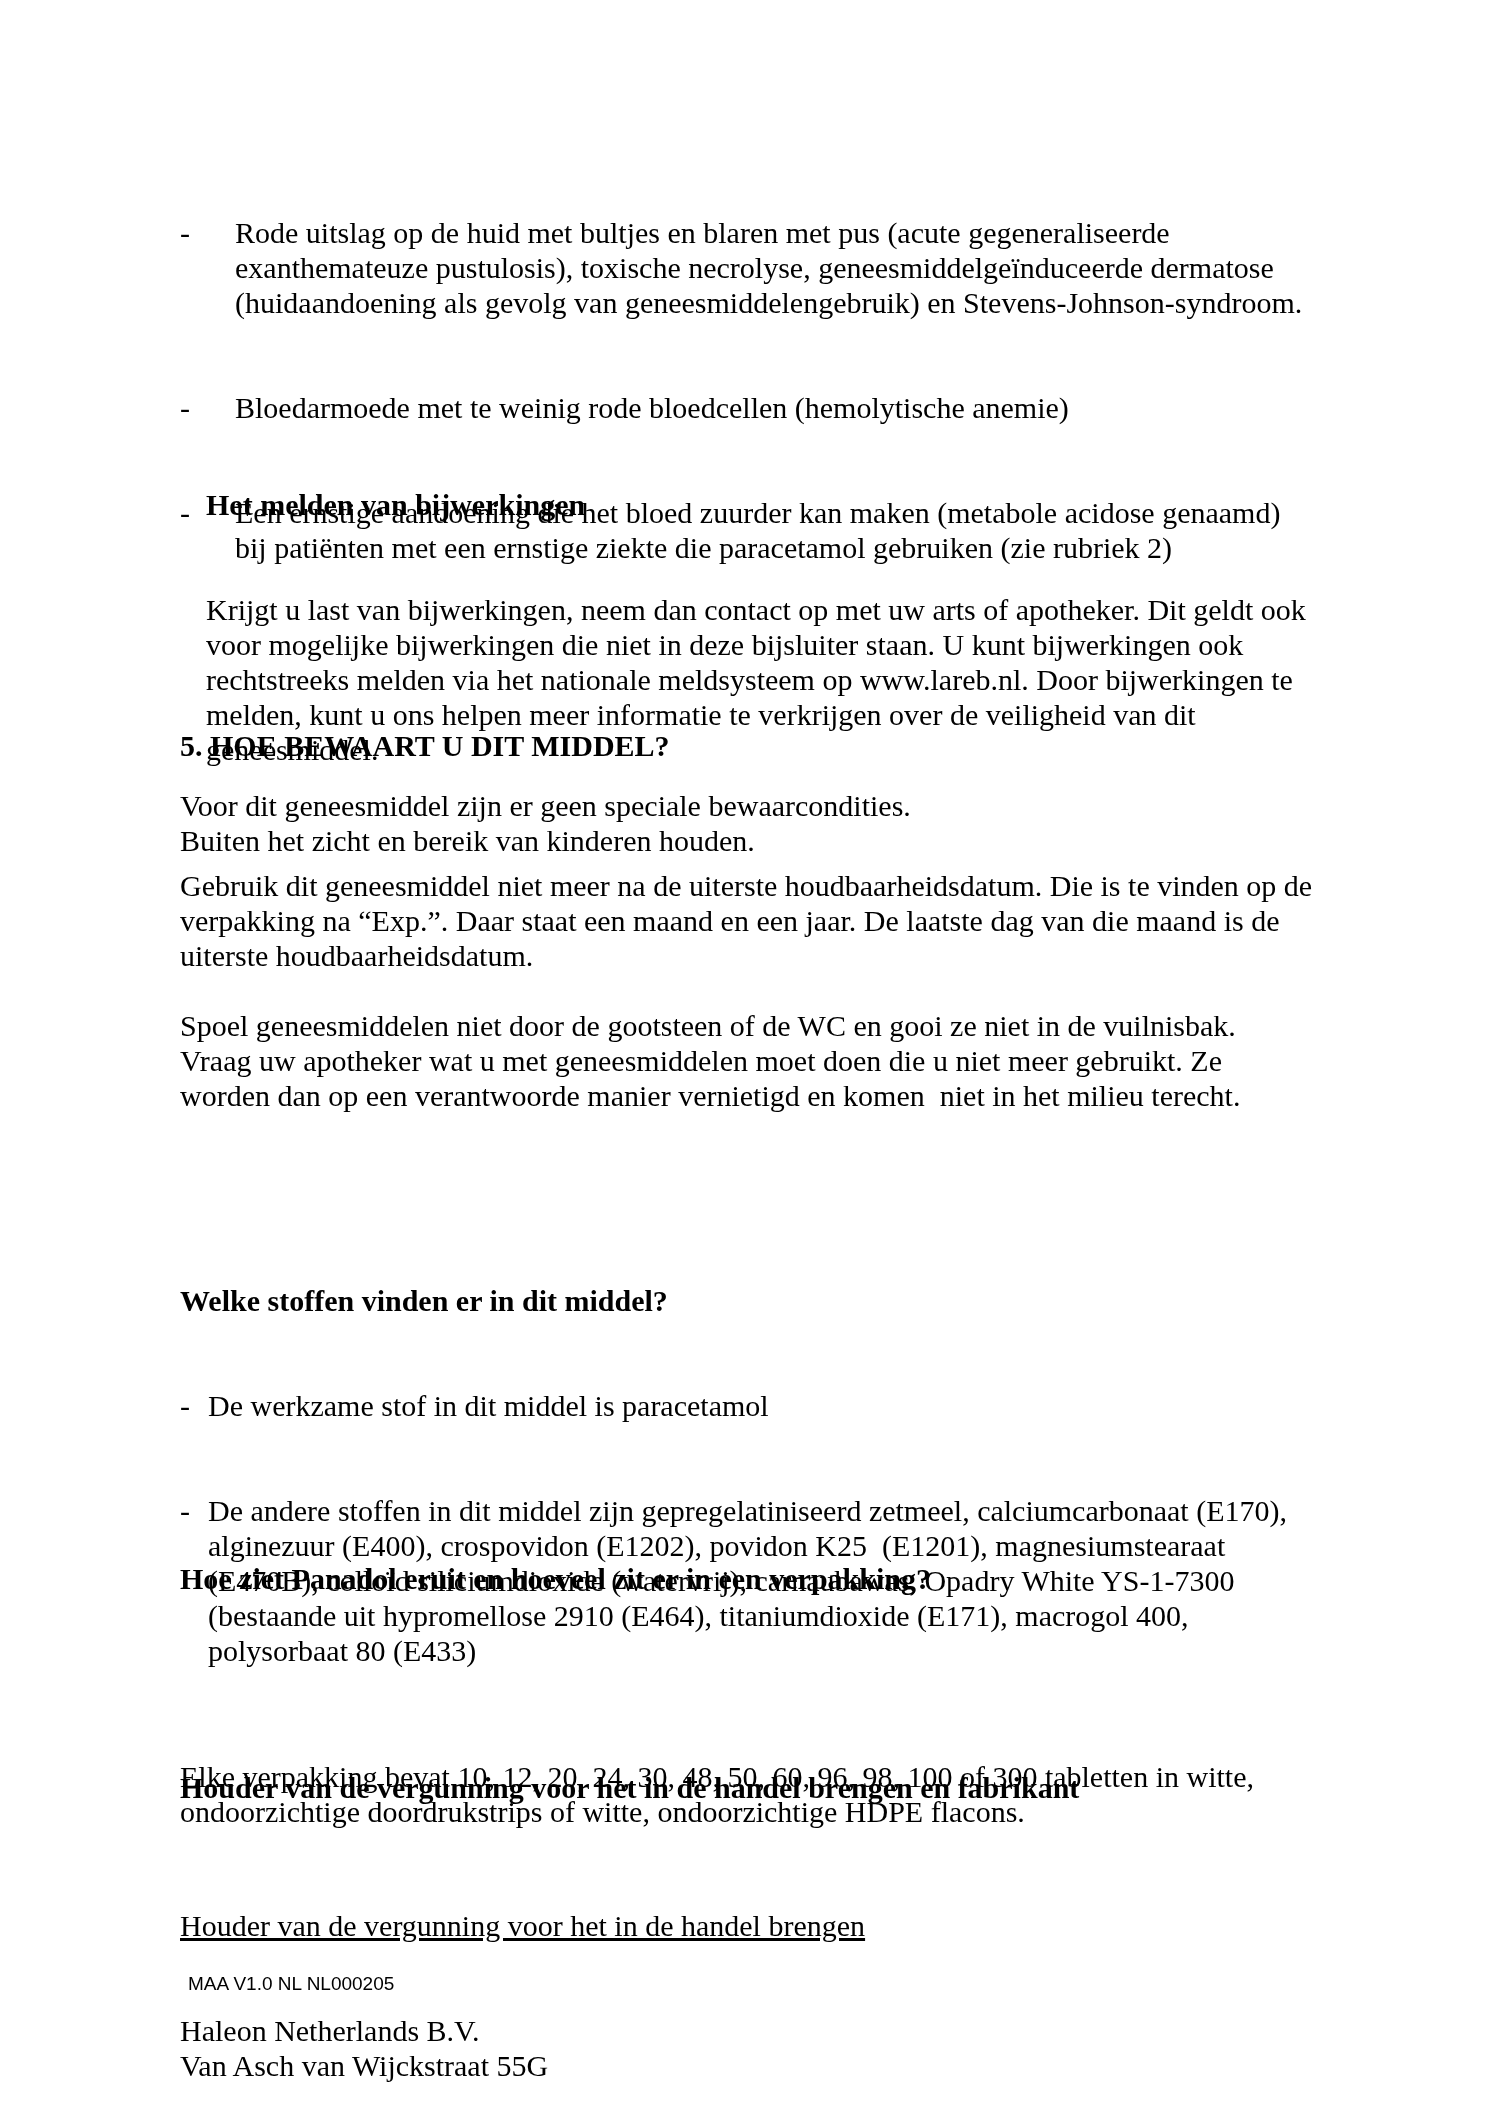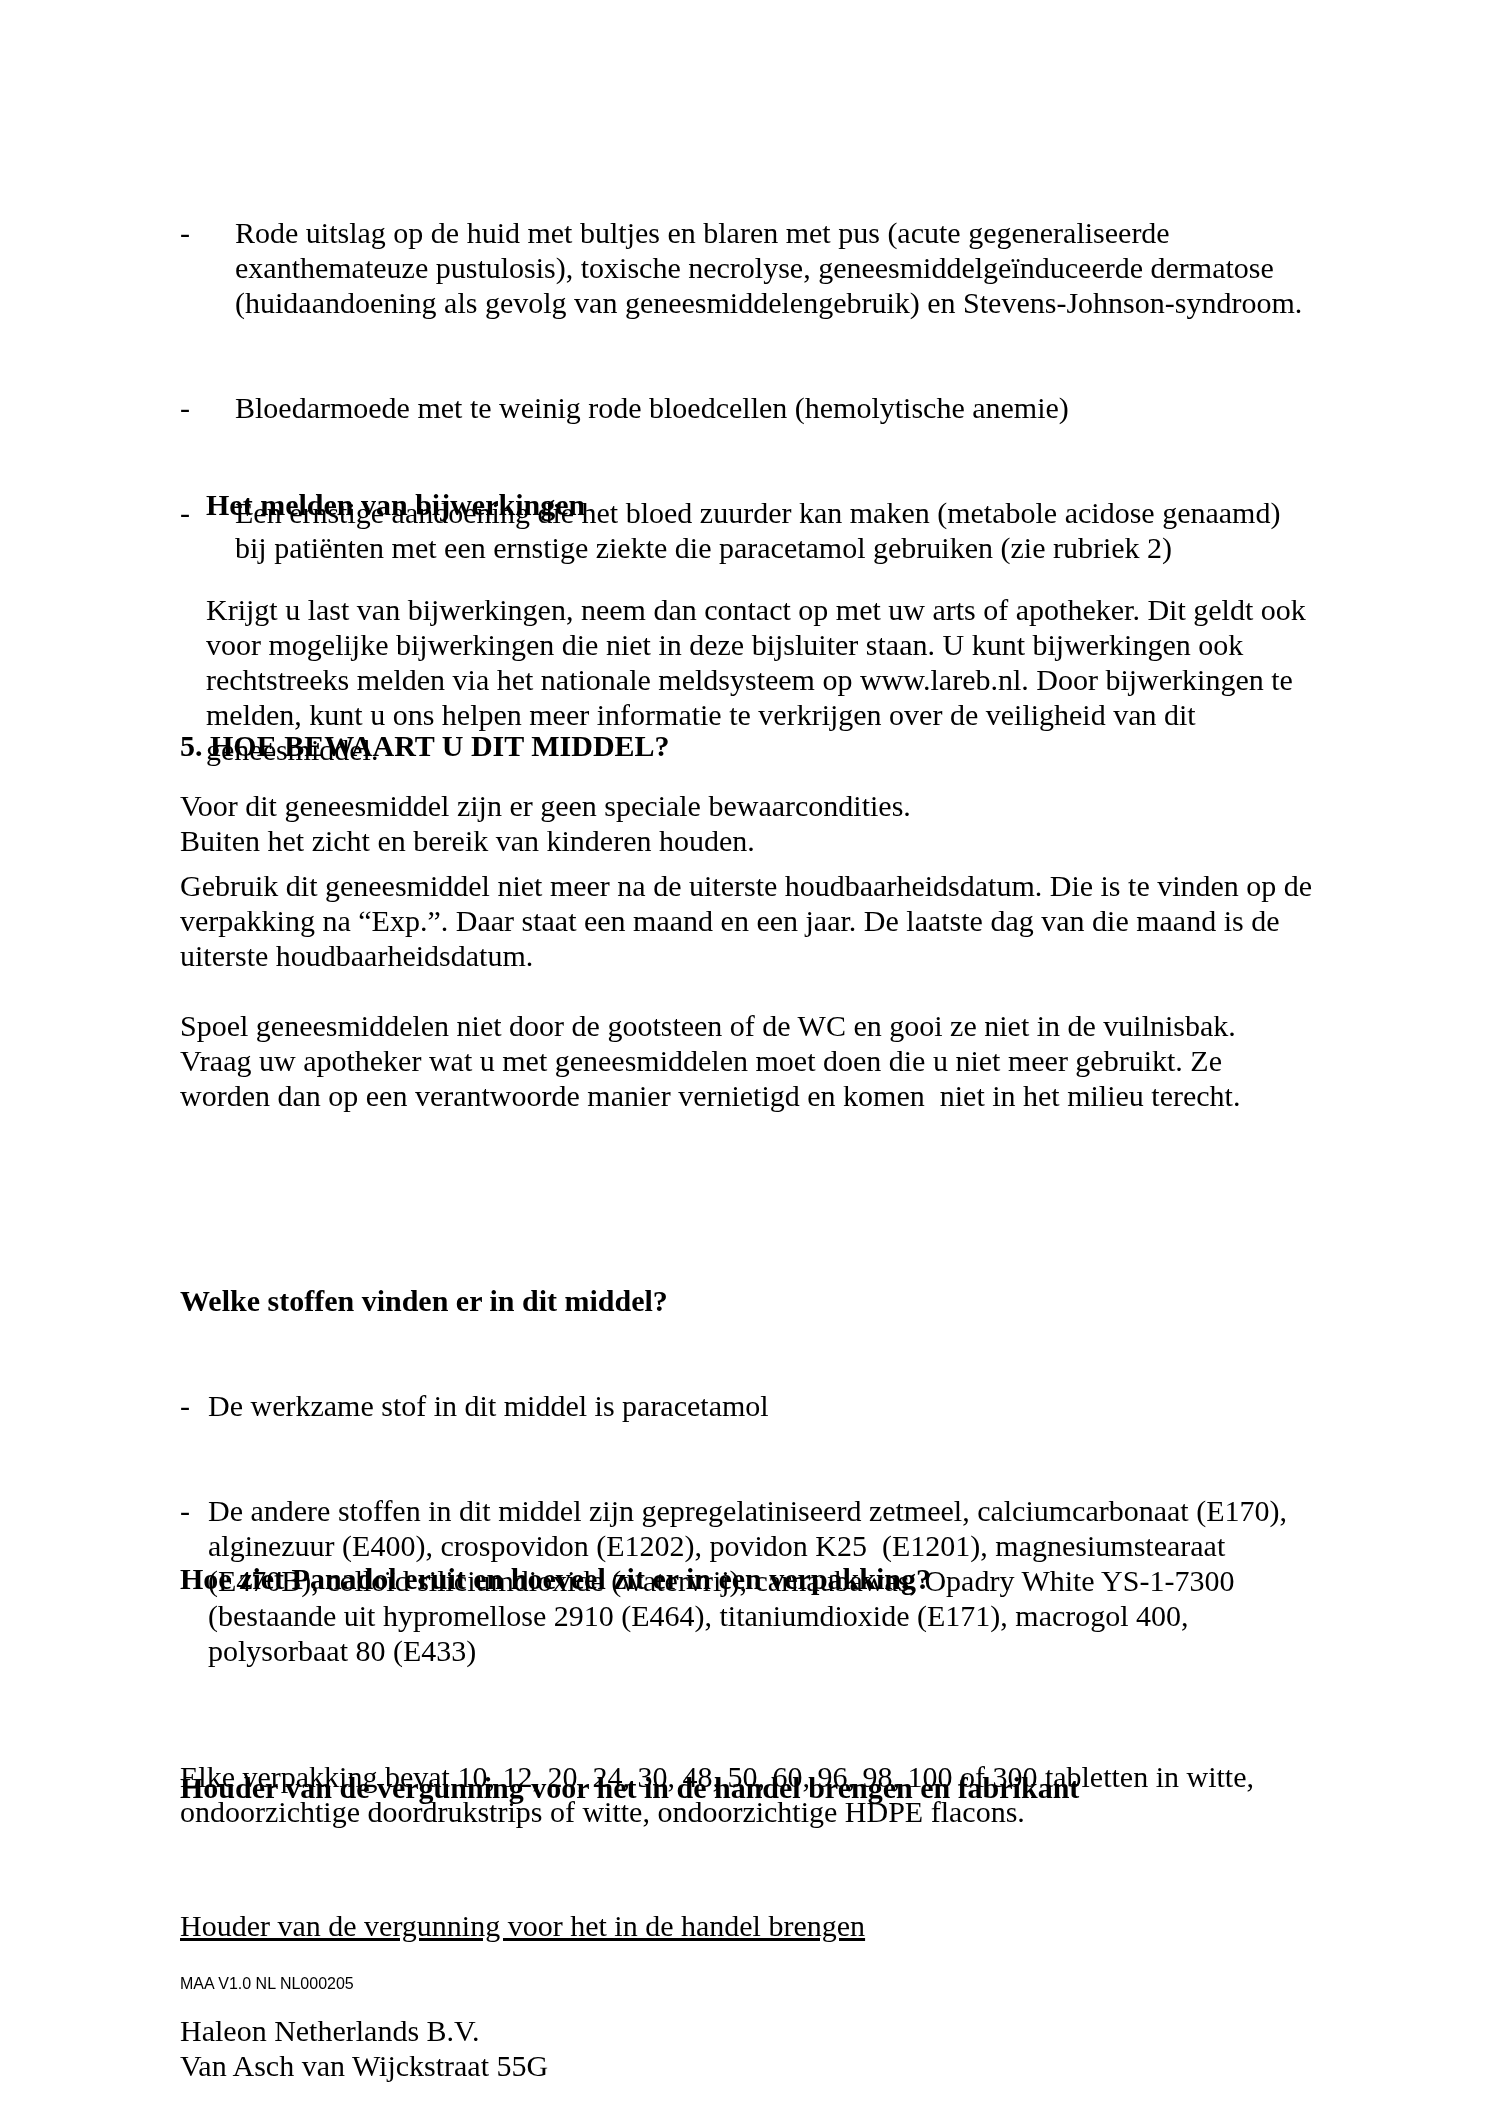--- a/index.html
+++ b/index.html
@@ -25,24 +25,24 @@
     white-space: pre-wrap;
   }
   .bold { font-weight: bold; }
   .underline { text-decoration: underline; }
   .list-item { display: flex; }
   .marker-col-wide { flex: 0 0 55px; }
   .marker-col-narrow { flex: 0 0 28px; }
   .item-text { flex: 1 1 auto; white-space: pre-wrap; }
   .footer {
     position: absolute;
-    left: 180px;
+    left: 188px;
     width: 800px;
     font-family: "Liberation Sans", "DejaVu Sans", sans-serif;
-    font-size: 16px;
+    font-size: 19px;
     line-height: 26px;
     color: #000000;
   }
 </style>
 </head>
 <body>
 
 <div class="page">
 
   <div class="block" style="top:145px;">

